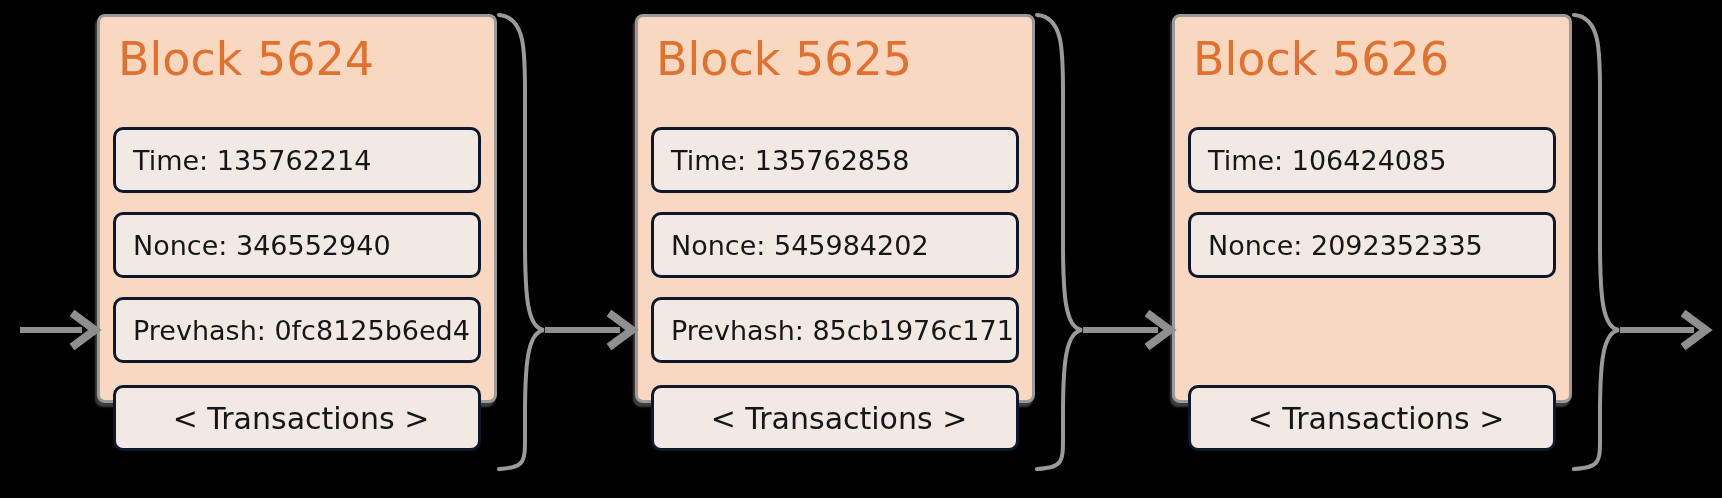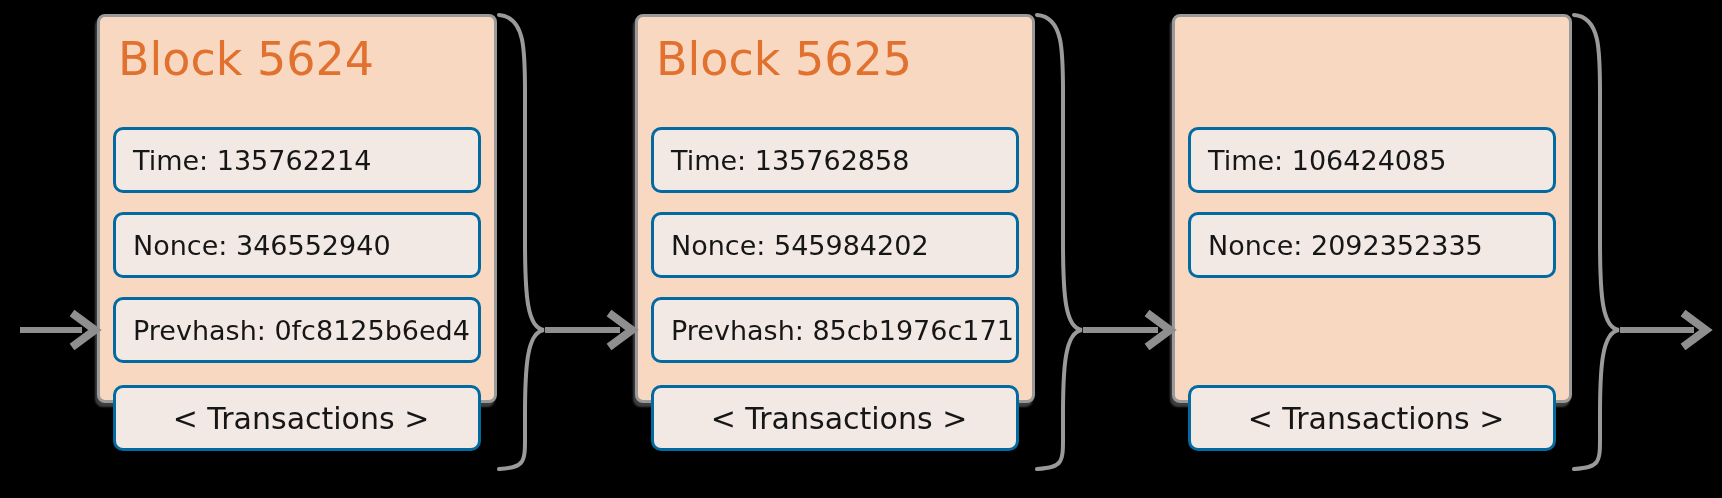--- a/index.html
+++ b/index.html
@@ -35,21 +35,21 @@
     color: #e0712e;
     white-space: nowrap;
   }
   .field {
     position: absolute;
     left: 13px;
     width: 368px;
     height: 66px;
     box-sizing: border-box;
     background: #f2e9e5;
-    border: 3px solid #0369a1;
+    border: 3px solid #0f172a;
     border-radius: 10px;
     display: flex;
     align-items: center;
     padding-left: 17px;
     font-size: 27px;
     color: #161616;
     white-space: nowrap;
   }
   .field.row-0 { top: 110px; }
   .field.row-1 { top: 195px; }
@@ -94,20 +94,21 @@
     </div>
     <div class="field row-2">
       <span>Prevhash: 85cb1976c171</span>
     </div>
     <div class="field row-3">
       <span>&lt; Transactions &gt;</span>
     </div>
   </div>
 
   <div class="block" style="left:1172px">
+    <div class="block-title">Block 5626</div>
     <div class="field row-0">
       <span>Time: 106424085</span>
     </div>
     <div class="field row-1">
       <span>Nonce: 2092352335</span>
     </div>
     <div class="field row-3">
       <span>&lt; Transactions &gt;</span>
     </div>
   </div>

